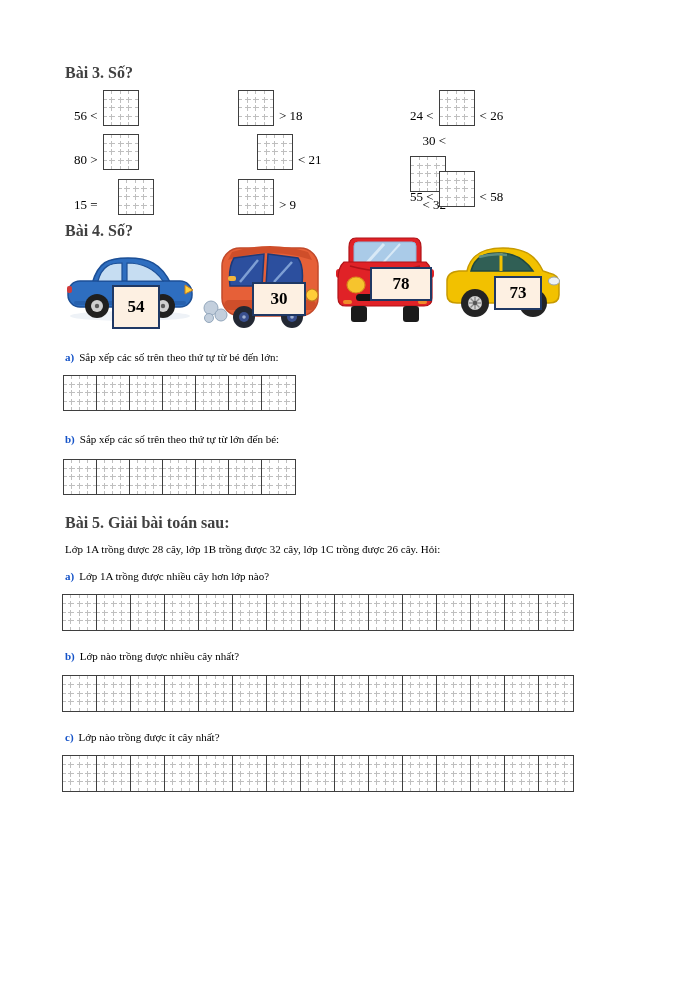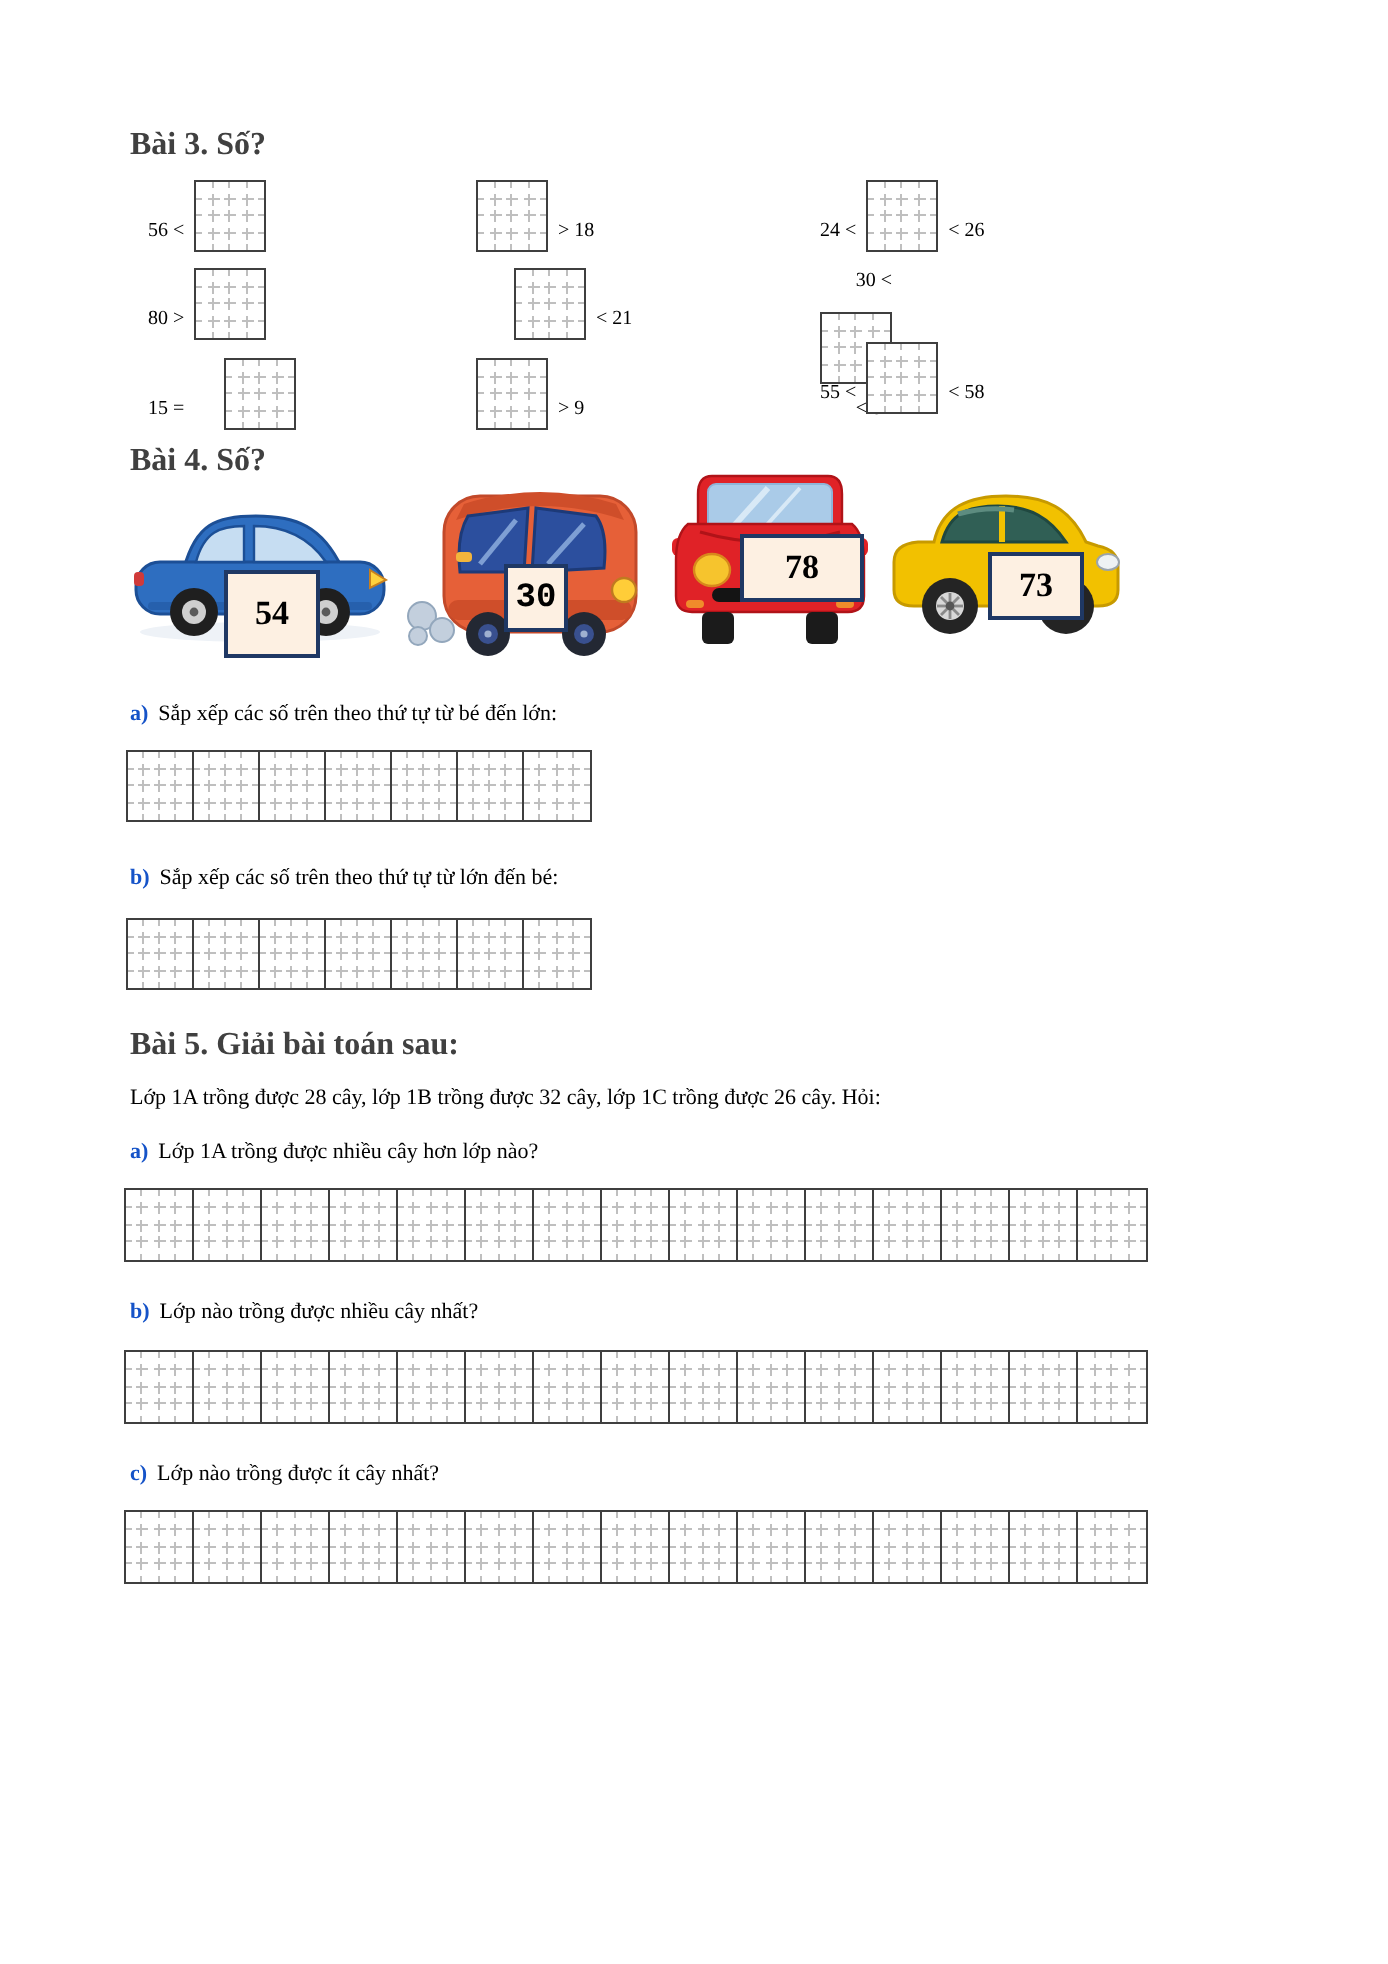--- a/index.html
+++ b/index.html
@@ -8,21 +8,21 @@
     font-family:"Liberation Serif","DejaVu Serif",serif;
     color:#000;
   }
   .abs{position:absolute;}
   .sec-title{
     color:#404040;font-weight:bold;font-size:16px;line-height:19px;white-space:nowrap;
   }
   .qrow{font-size:11px;line-height:20px;white-space:nowrap;}
   .marker{color:#1553c8;font-weight:bold;margin-right:5px;}
   .cmp-item{display:flex;align-items:flex-end;gap:5px;height:37px;}
-  .cmp-label{font-size:10px;line-height:15px;padding-bottom:3px;white-space:nowrap;min-width:0;}
+  .cmp-label{font-size:13px;line-height:15px;padding-bottom:3px;white-space:nowrap;min-width:0;}
   
   [data-cells]{display:flex;border:1.5px solid #3f3f3f;background:#fff;box-sizing:border-box;}
   .gcell{display:grid;grid-template-columns:repeat(4,1fr);grid-template-rows:repeat(4,1fr);
          border-right:1.5px solid #3f3f3f;box-sizing:border-box;flex:none;}
   .gcell:last-child{border-right:none;}
   .sub{border-right:1px dashed #bfbfbf;border-bottom:1px dashed #bfbfbf;box-sizing:border-box;}
   .sub:nth-child(4n){border-right:none;}
   .sub:nth-child(n+13){border-bottom:none;}
   .nbox .gcell{width:34px;height:34px;border-right:none;}
   .grid-small .gcell{width:33px;height:34px;}
@@ -294,21 +294,21 @@
     <circle cx="112" cy="57" r="6" fill="#ffcd38" stroke="#c07a20" stroke-width="1.2"></circle>
     <rect x="28" y="38" width="8" height="5" rx="2" fill="#f3b53c"></rect>
     <circle cx="44" cy="79" r="11" fill="#232833"></circle>
       <circle cx="44" cy="79" r="5" fill="#39508f"></circle>
       <circle cx="44" cy="79" r="1.8" fill="#9fb0d0"></circle>
     <circle cx="92" cy="79" r="11" fill="#232833"></circle>
       <circle cx="92" cy="79" r="5" fill="#39508f"></circle>
       <circle cx="92" cy="79" r="1.8" fill="#9fb0d0"></circle>
   </svg>
 </div>
-<div class="car-num" style="left:252px;top:282px;width:32px;height:34px;font-family:Liberation Mono, monospace;">
+<div class="car-num" style="left:252px;top:282px;width:54px;height:34px;">
   <span>30</span>
 </div>
 
 <div class="abs" style="left:336px;top:236px;">
   <svg width="98" height="92" viewBox="0 0 98 92">
     <rect x="0" y="33" width="12" height="9" rx="3" fill="#e02227"></rect>
     <rect x="86" y="33" width="12" height="9" rx="3" fill="#e02227"></rect>
     <path d="M20,2 L78,2 Q85,2 85,11 L85,28 L13,28 L13,11 Q13,2 20,2 Z" fill="#e02227" stroke="#b01318" stroke-width="1.2"></path>
     <rect x="18" y="6" width="62" height="24" rx="4" fill="#aacbe8" stroke="#8fb4d8" stroke-width="1"></rect>
     <line x1="30" y1="28" x2="48" y2="8" stroke="#d8e9f6" stroke-width="3"></line>

